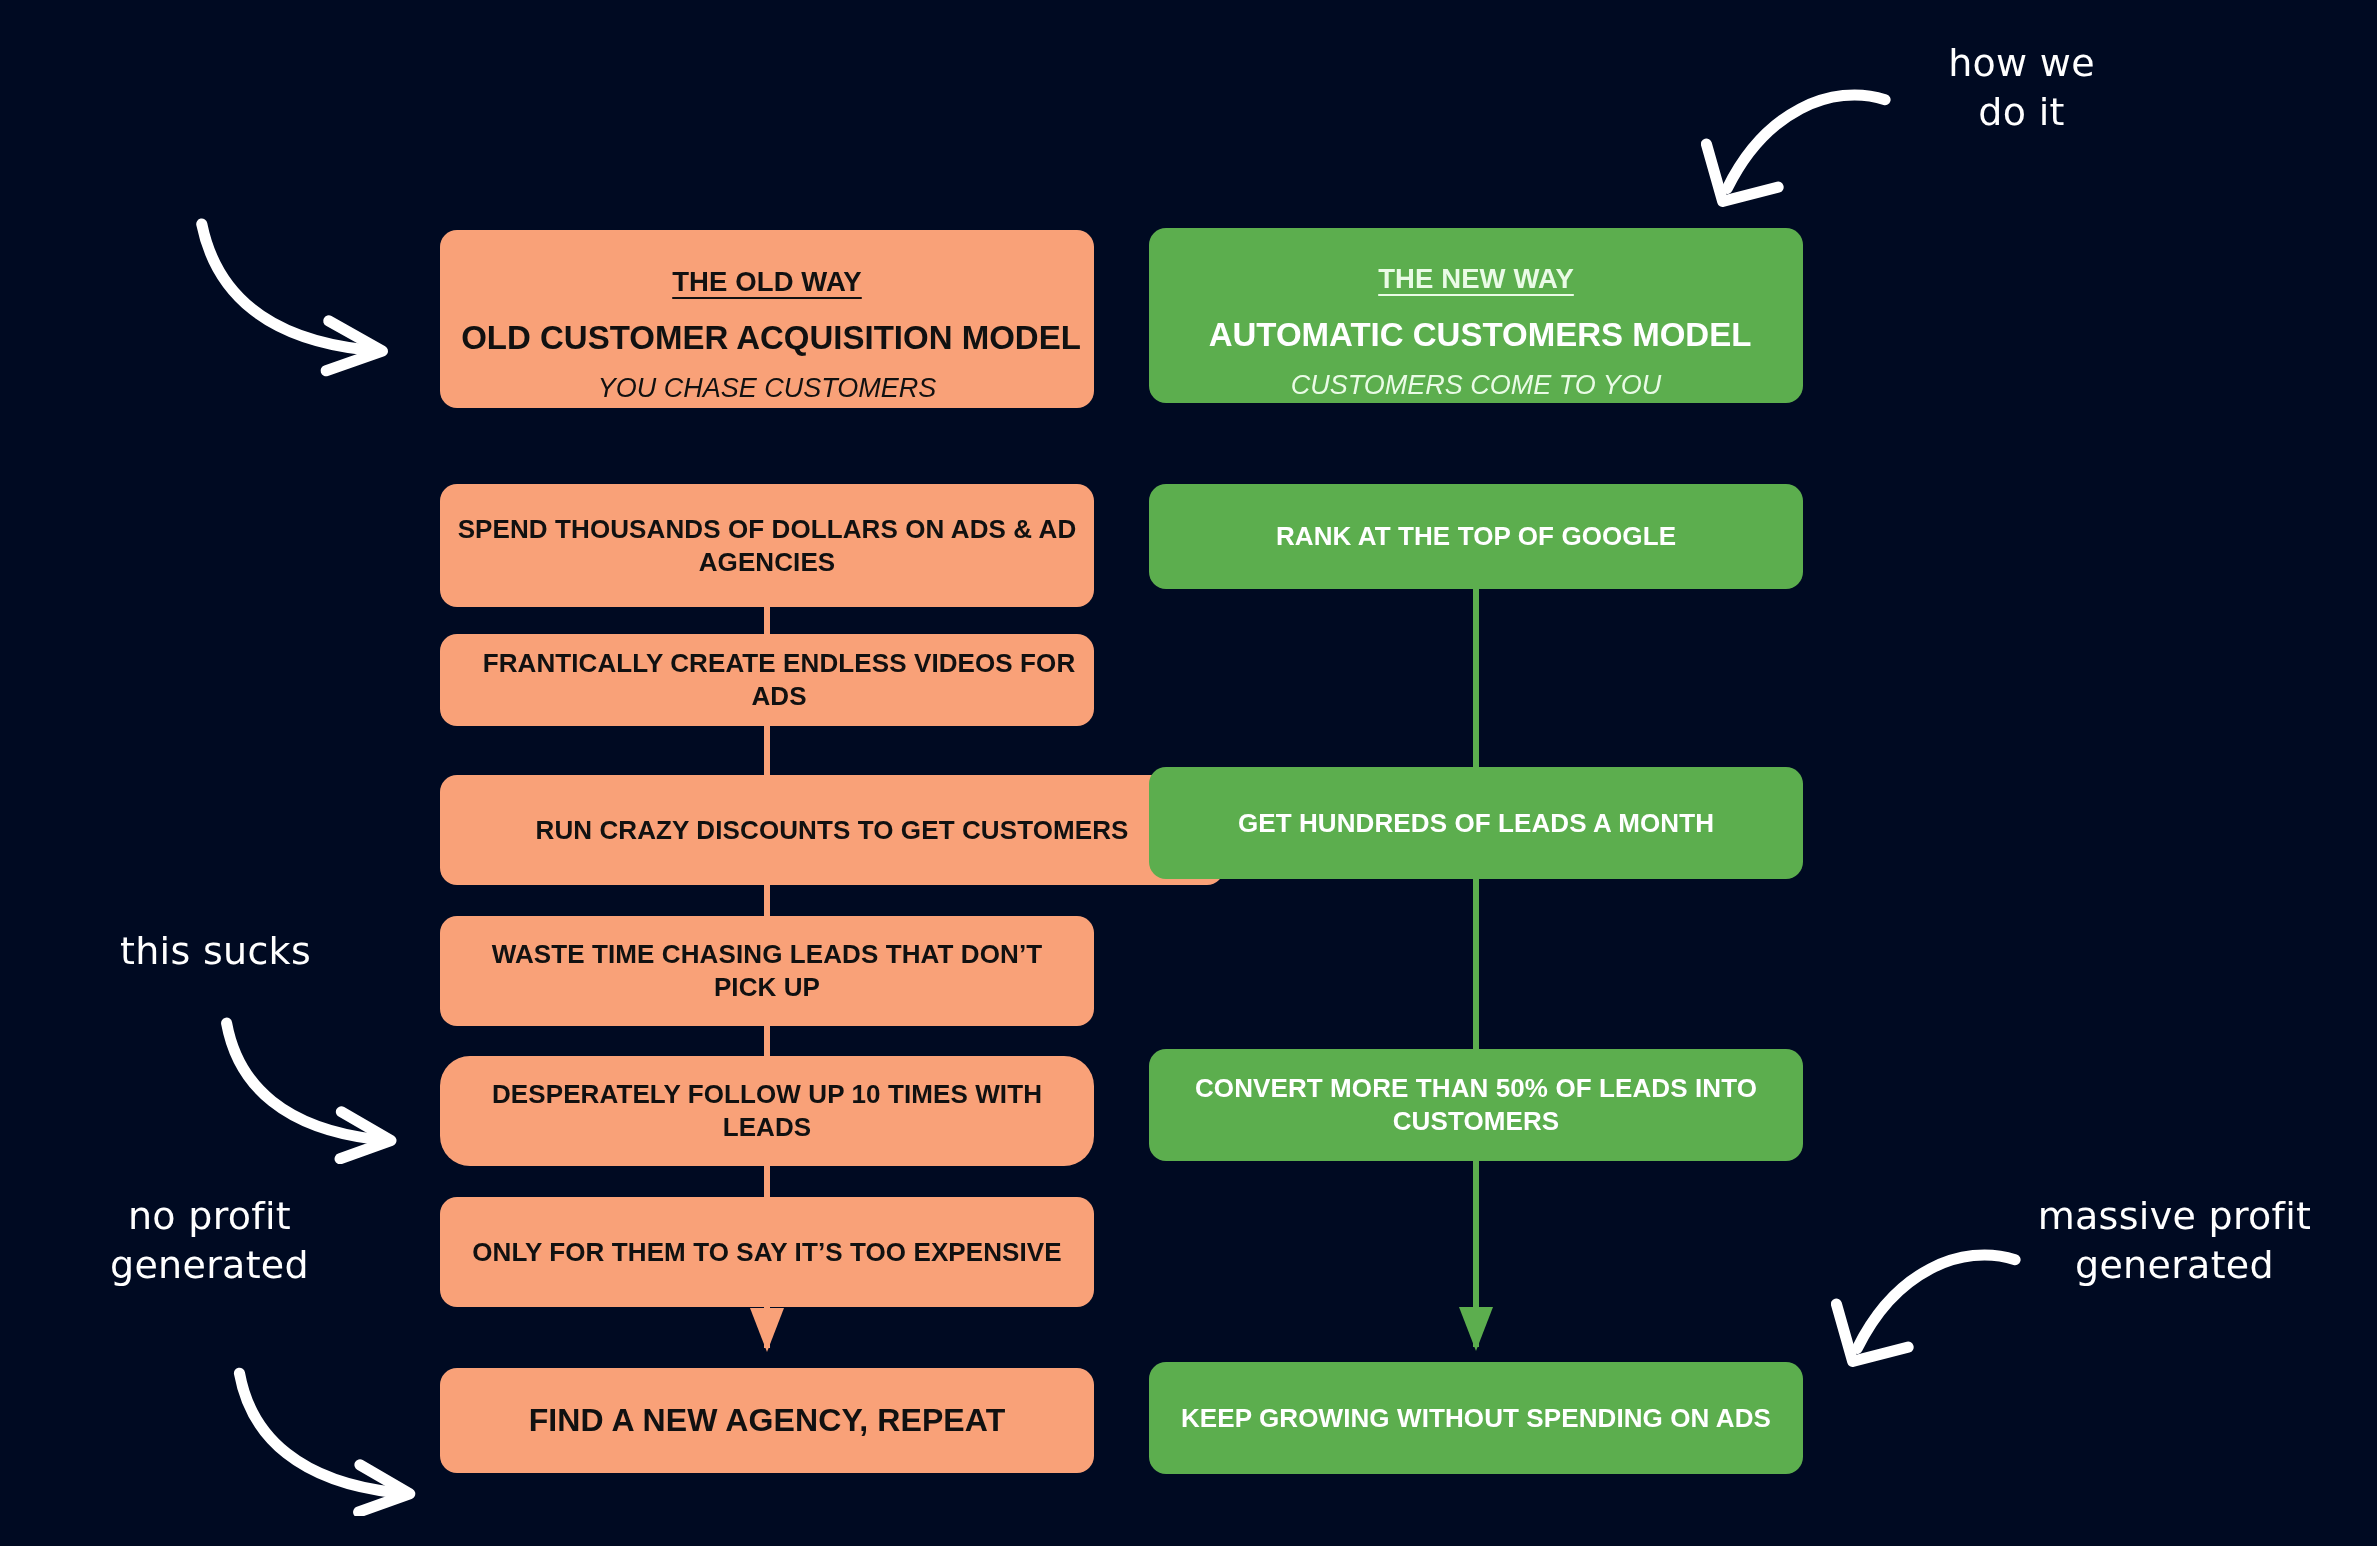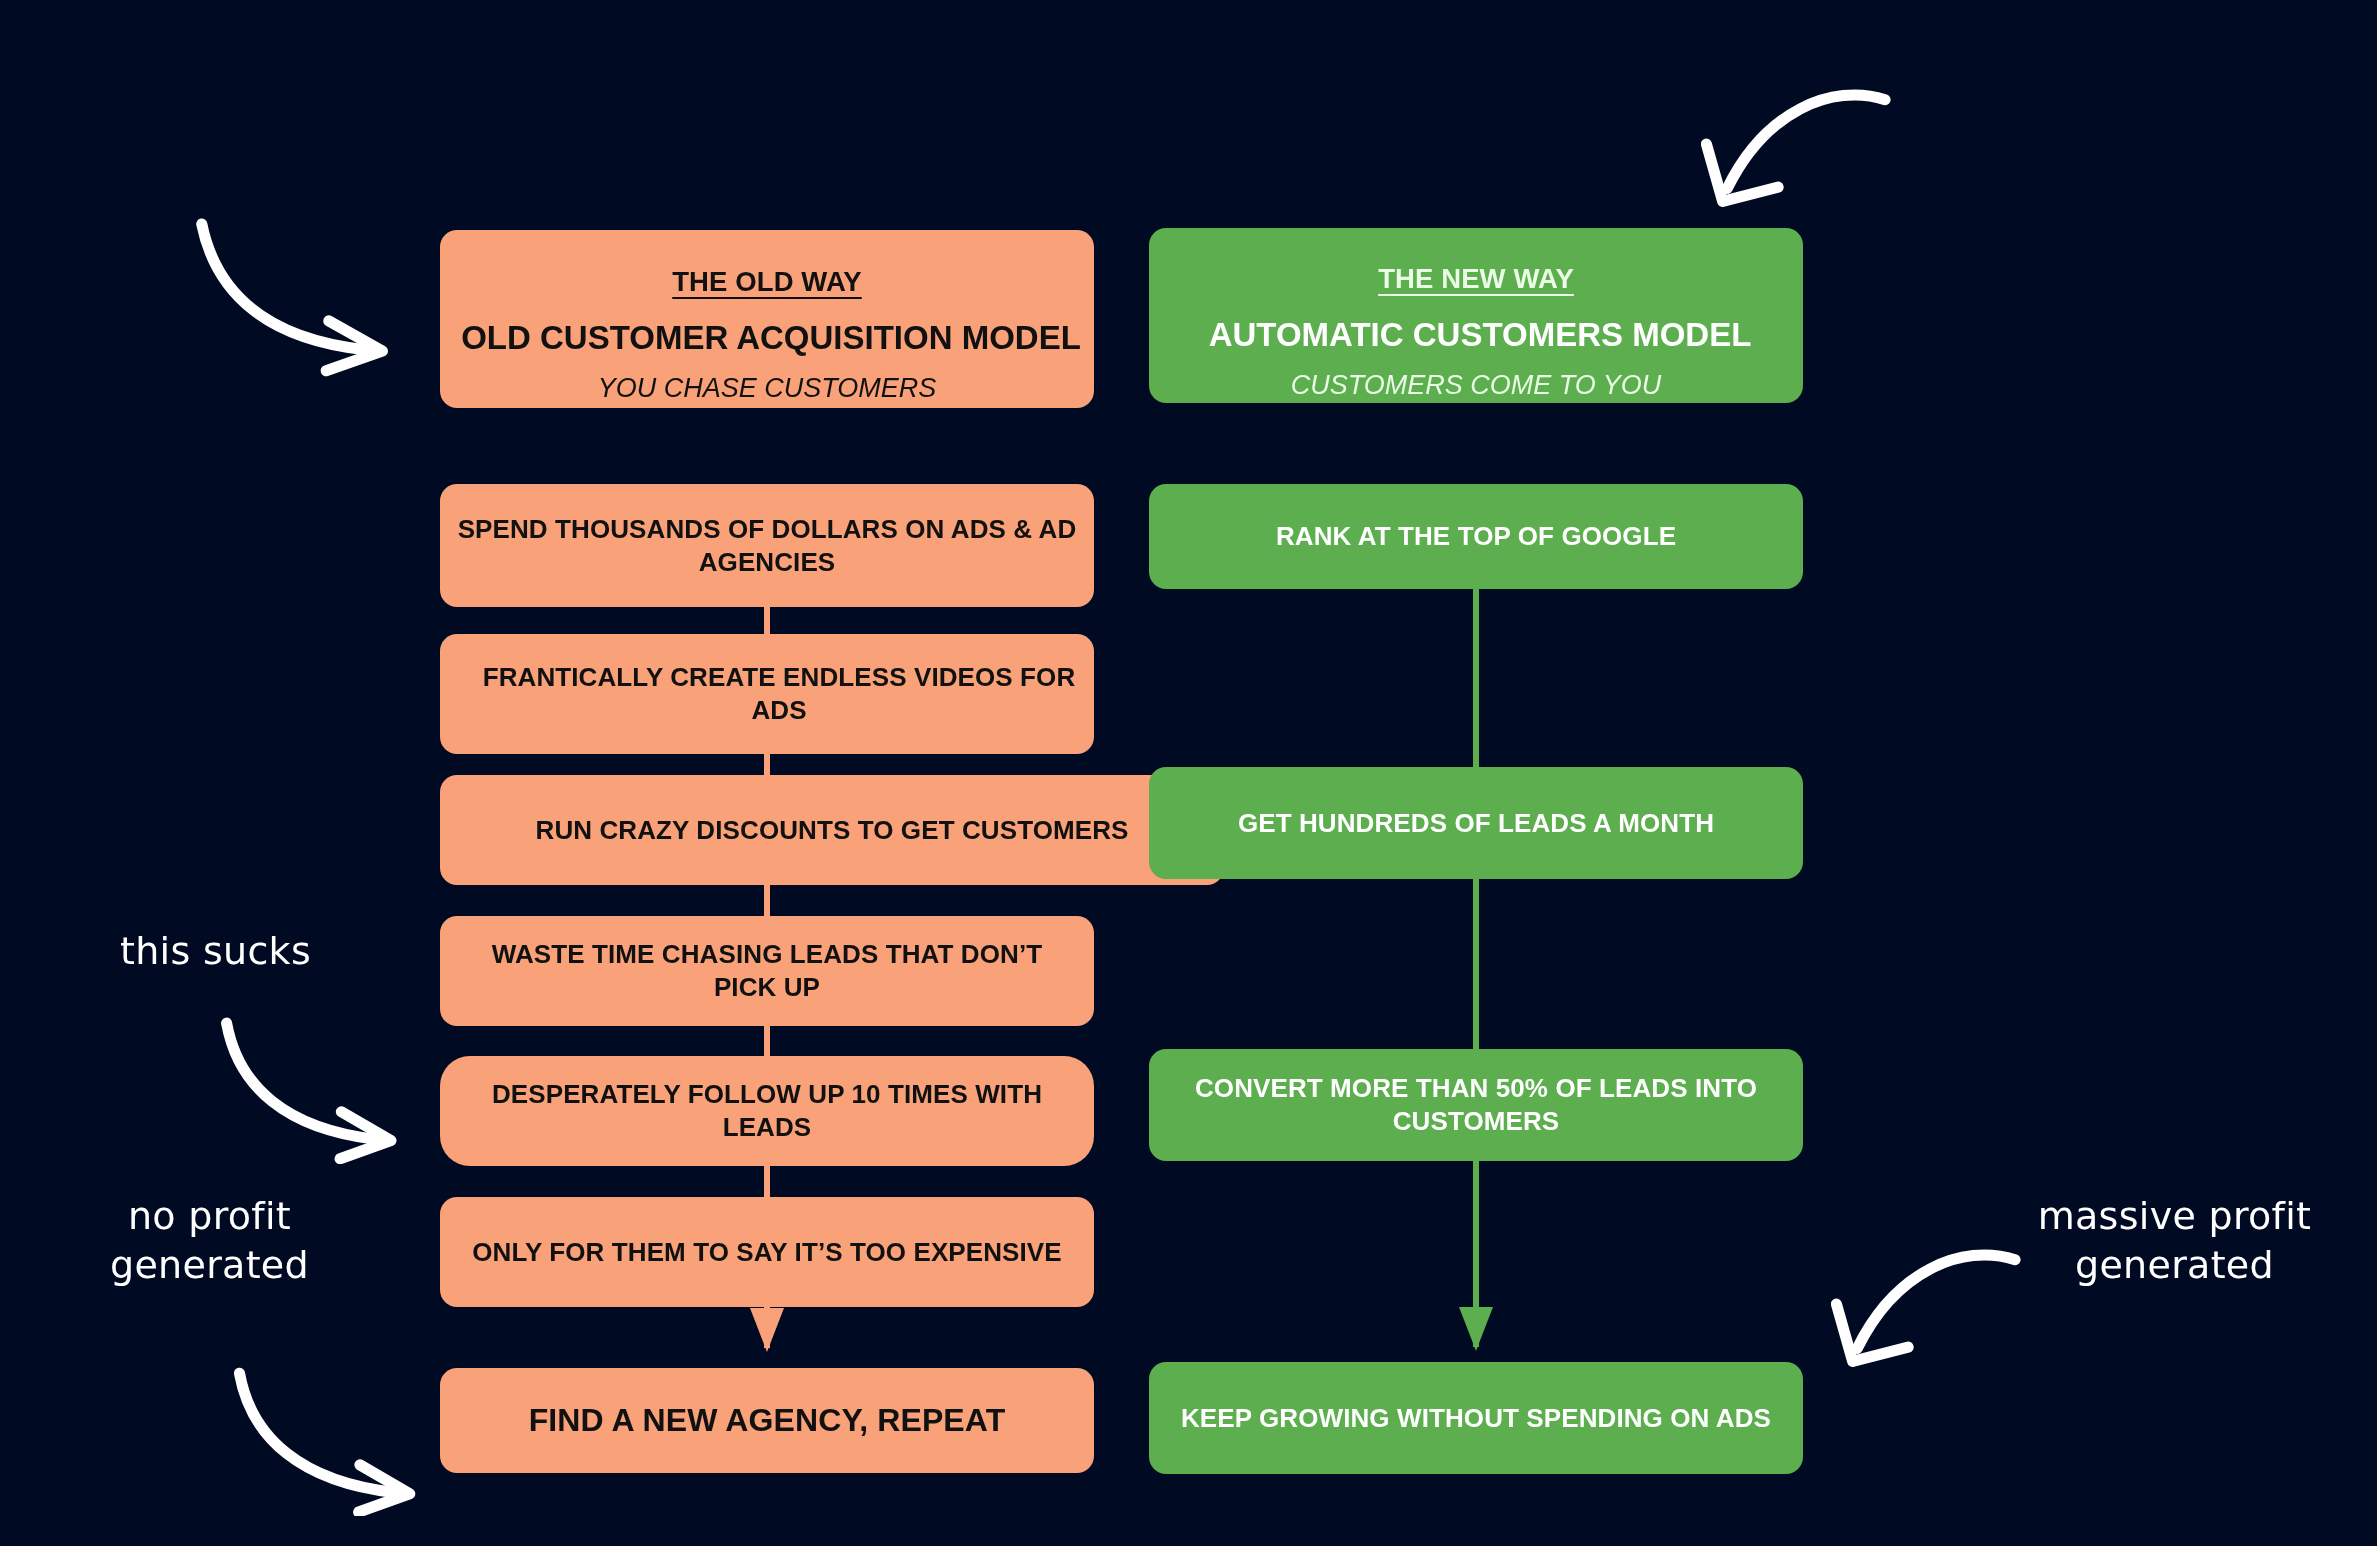--- a/index.html
+++ b/index.html
@@ -135,21 +135,21 @@
     <div class="card old" style="left:0;top:230px;width:654px;height:178px;">
       <div class="eyebrow">THE OLD WAY</div>
       <div class="headline">OLD CUSTOMER ACQUISITION MODEL</div>
       <div class="subline">YOU CHASE CUSTOMERS</div>
     </div>
 
     <div class="card old" style="left:0;top:484px;width:654px;height:123px;">
       <div class="step-text">SPEND THOUSANDS OF DOLLARS ON ADS &amp; AD AGENCIES</div>
     </div>
 
-    <div class="card old" style="left:0;top:634px;width:654px;height:120px;padding-left:41px;">
+    <div class="card old" style="left:0;top:634px;width:654px;height:92px;padding-left:41px;">
       <div class="step-text">FRANTICALLY CREATE ENDLESS VIDEOS FOR ADS</div>
     </div>
 
     <div class="card old" style="left:0;top:775px;width:784px;height:110px;">
       <div class="step-text">RUN CRAZY DISCOUNTS TO GET CUSTOMERS</div>
     </div>
 
     <div class="card old" style="left:0;top:916px;width:654px;height:110px;">
       <div class="step-text">WASTE TIME CHASING LEADS THAT DON’T PICK UP</div>
     </div>
@@ -193,20 +193,22 @@
     <div class="card new" style="left:0;top:1362px;width:654px;height:112px;">
       <div class="step-text">KEEP GROWING WITHOUT SPENDING ON ADS</div>
     </div>
   </div>
 
   <svg class="curve" style="left:190px;top:216px;" width="216" height="164" viewBox="0 0 330 250">
     <path d="M18 12 C 40 120, 120 188, 268 204" stroke="#ffffff" stroke-width="17" fill="none" stroke-linecap="round"></path>
     <path d="M212 160 L 294 206 L 208 236" stroke="#ffffff" stroke-width="17" fill="none" stroke-linecap="round" stroke-linejoin="round"></path>
   </svg>
 
+  <div class="note center" style="left:1884px;top:39px;width:275px;">how we
+do it</div>
   <svg class="curve" style="left:1701px;top:71px;" width="196" height="150" viewBox="0 0 300 230">
     <path d="M282 44 C 200 18, 98 62, 40 180" stroke="#ffffff" stroke-width="17" fill="none" stroke-linecap="round"></path>
     <path d="M8 112 L 33 200 L 118 178" stroke="#ffffff" stroke-width="17" fill="none" stroke-linecap="round" stroke-linejoin="round"></path>
   </svg>
 
   <div class="note center" style="left:78px;top:927px;width:275px;">this sucks</div>
   <svg class="curve" style="left:216px;top:1014px;" width="196" height="150" viewBox="0 0 300 230">
     <path d="M16 14 C 34 112, 108 176, 244 192" stroke="#ffffff" stroke-width="17" fill="none" stroke-linecap="round"></path>
     <path d="M192 150 L 268 194 L 190 222" stroke="#ffffff" stroke-width="17" fill="none" stroke-linecap="round" stroke-linejoin="round"></path>
   </svg>

